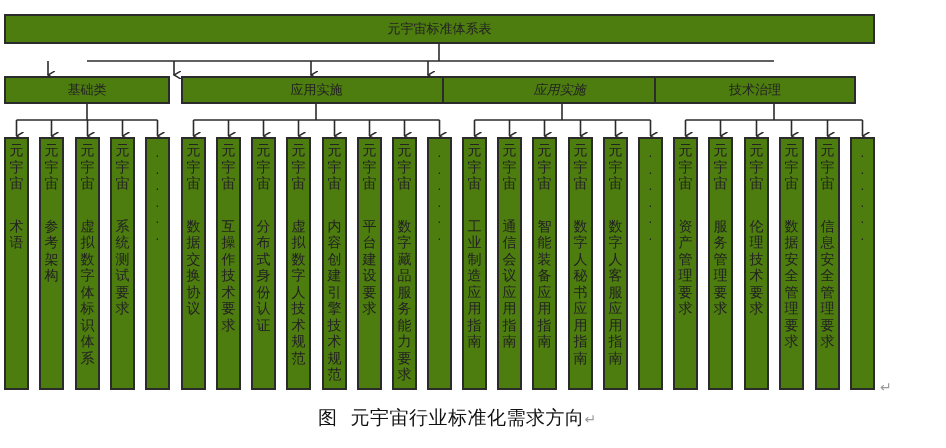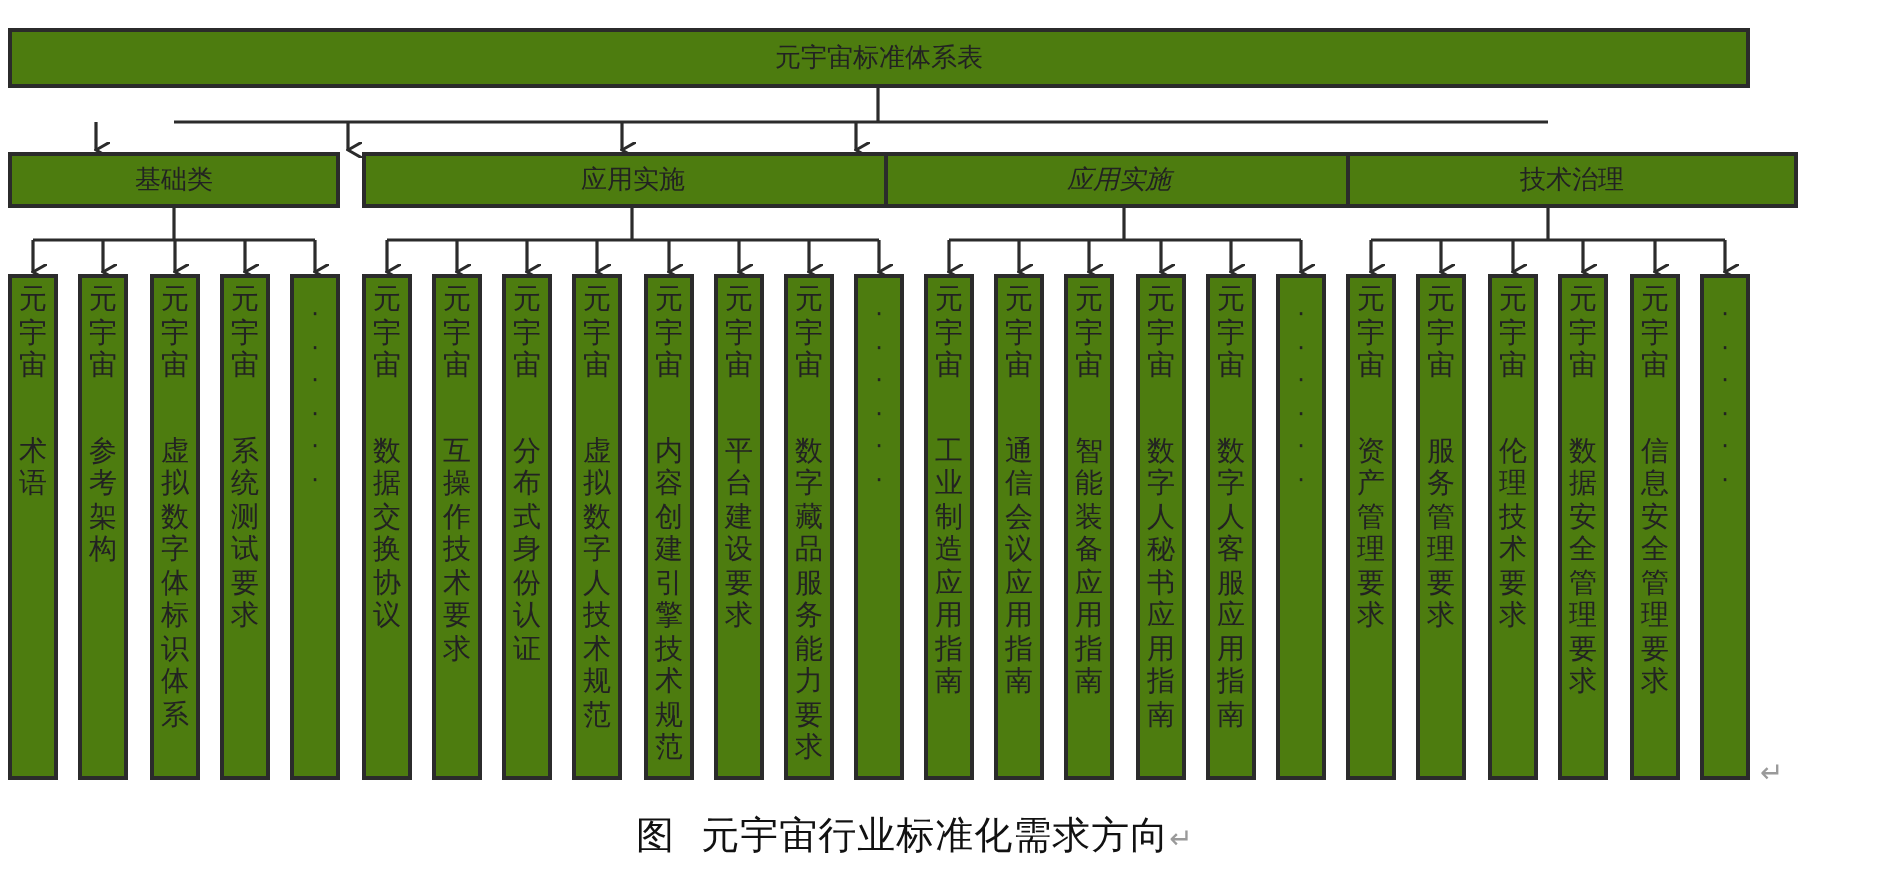--- a/index.html
+++ b/index.html
@@ -156,21 +156,21 @@
     <div class="box child" style="left: 638px;">
       <div class="dots">
         <span class="ch" style="display: block;">·</span>
         <span class="ch" style="display: block;">·</span>
         <span class="ch" style="display: block;">·</span>
         <span class="ch" style="display: block;">·</span>
         <span class="ch" style="display: block;">·</span>
         <span class="ch" style="display: block;">·</span>
       </div>
     </div>
-    <div class="box cat" style="left: 673px; width: 226px;">
+    <div class="box cat" style="left: 654px; width: 202px;">
       <span>技术治理</span>
     </div>
     <div class="box child" style="left: 673px;">
       <div class="vtext"><span class="ch">元</span><span class="ch">宇</span><span class="ch">宙</span><span class="ch" style="height: 26px;">&nbsp;</span><span class="ch">资</span><span class="ch">产</span><span class="ch">管</span><span class="ch">理</span><span class="ch">要</span><span class="ch">求</span></div>
     </div>
     <div class="box child" style="left: 708px;">
       <div class="vtext"><span class="ch">元</span><span class="ch">宇</span><span class="ch">宙</span><span class="ch" style="height: 26px;">&nbsp;</span><span class="ch">服</span><span class="ch">务</span><span class="ch">管</span><span class="ch">理</span><span class="ch">要</span><span class="ch">求</span></div>
     </div>
     <div class="box child" style="left: 744px;">
       <div class="vtext"><span class="ch">元</span><span class="ch">宇</span><span class="ch">宙</span><span class="ch" style="height: 26px;">&nbsp;</span><span class="ch">伦</span><span class="ch">理</span><span class="ch">技</span><span class="ch">术</span><span class="ch">要</span><span class="ch">求</span></div>

